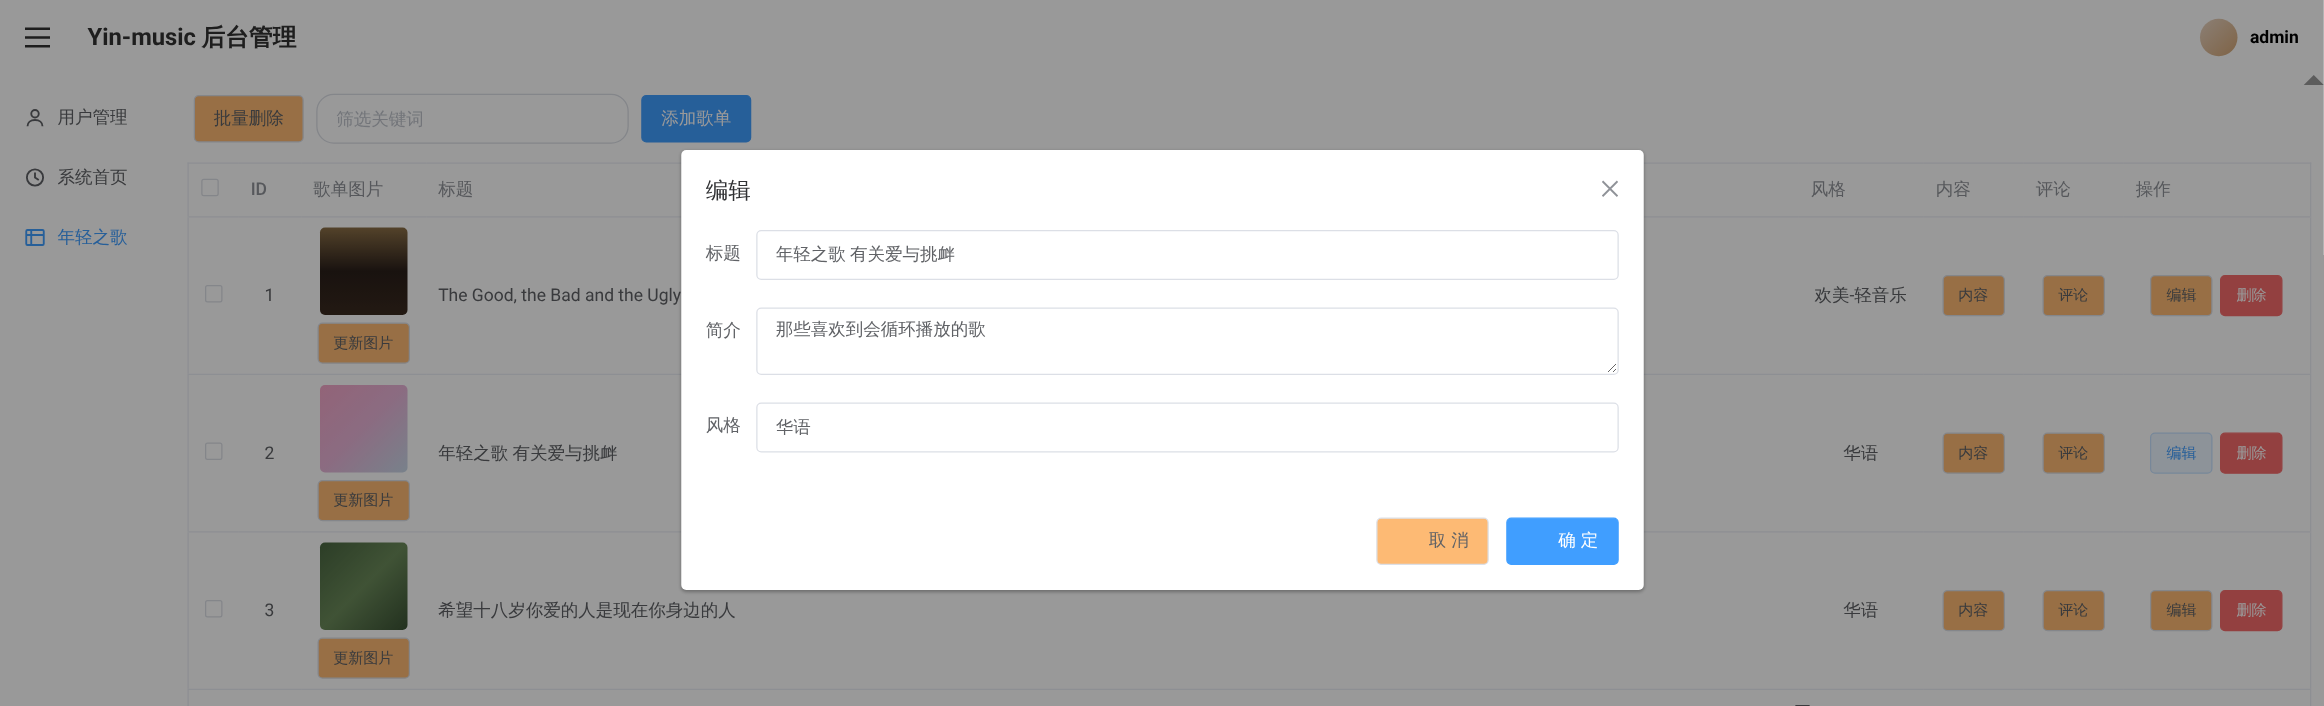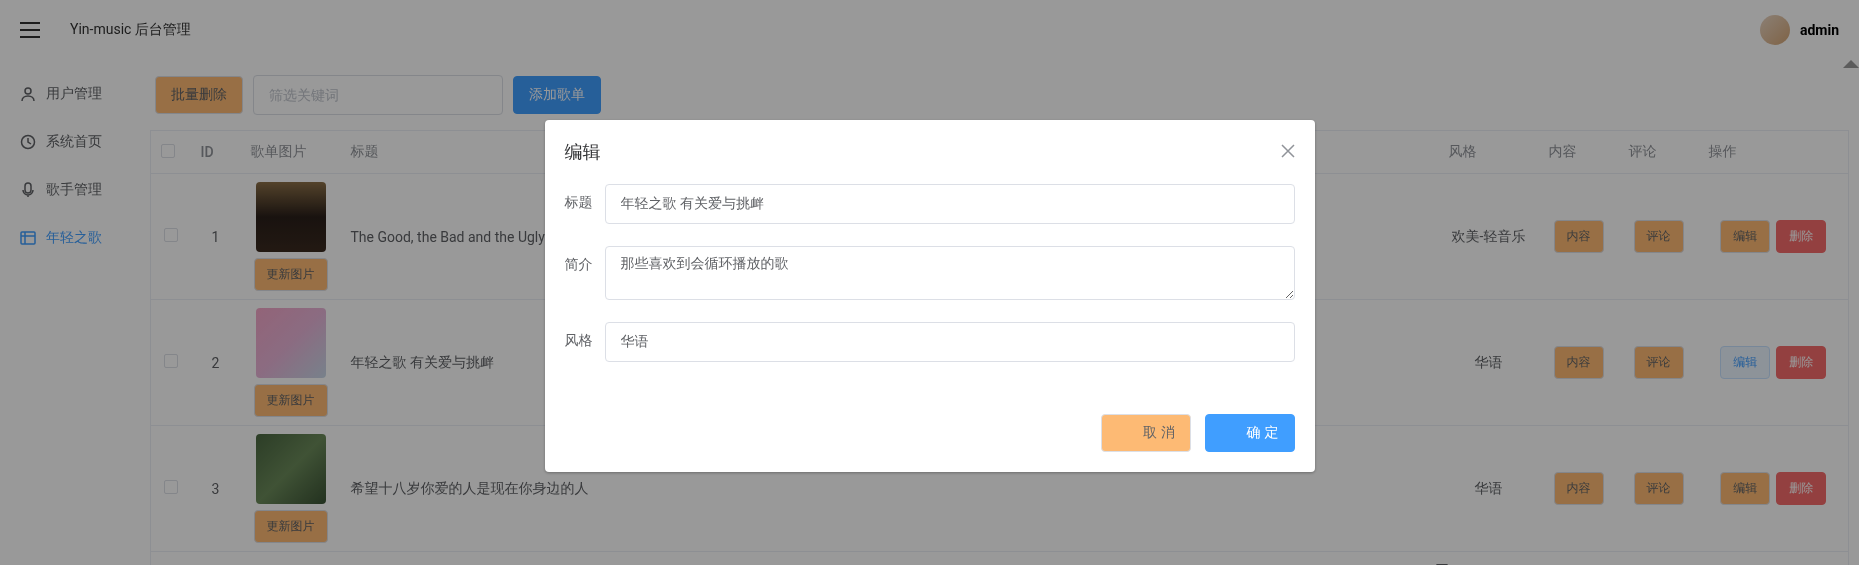--- a/index.html
+++ b/index.html
@@ -2,21 +2,21 @@
 <html><head>
   <meta charset="utf-8">
   <style>
     * { margin: 0; padding: 0; box-sizing: border-box; }
     body { font-family: -apple-system, BlinkMacSystemFont, "Segoe UI", Roboto, "Helvetica Neue", Arial, sans-serif; font-size: 14px; color: #606266; background: #fff; }
     
     
     .top-header { height: 60px; display: flex; align-items: center; padding: 0 20px; background: #fff; }
     .menu-toggle { width: 20px; height: 20px; display: flex; flex-direction: column; justify-content: space-around; cursor: pointer; margin-right: 30px; }
     .menu-toggle span { height: 2px; background: #333; display: block; }
-    .app-title { font-size: 14px; font-weight: 400; color: #333; }
+    .app-title { font-size: 19px; font-weight: 700; color: #333; }
     .header-spacer { flex: 1; }
     .avatar { width: 30px; height: 30px; border-radius: 50%; background: linear-gradient(135deg, #e8d5c4, #d4a574); margin-right: 10px; }
     .username { color: #000000; font-weight: bold; }
     
     
     .layout { display: flex; height: calc(100vh - 60px); }
     
     
     .sidebar { width: 140px; background: #fff; padding-top: 10px; }
     .sidebar-item { display: flex; align-items: center; padding: 15px 20px; cursor: pointer; color: #606266; }
@@ -24,21 +24,21 @@
     .sidebar-icon { width: 16px; height: 16px; margin-right: 10px; display: inline-flex; align-items: center; justify-content: center; }
     
     
     .main { flex: 1; background: #fff; padding: 10px; display: flex; flex-direction: column; }
     .toolbar { display: flex; align-items: center; gap: 10px; margin-bottom: 10px; padding: 5px; }
     .btn { padding: 9px 15px; border-radius: 4px; cursor: pointer; border: 1px solid #dcdfe6; background: #fdba74; color: #606266; font-size: 14px; display: inline-flex; align-items: center; }
     .btn-small { padding: 7px 12px; font-size: 12px; }
     .btn-primary { background: #409eff; border-color: #409eff; color: #fff; }
     .btn-danger { background: #f56c6c; border-color: #f56c6c; color: #fff; }
     .btn-text-primary { color: #409eff; border-color: #c6e2ff; background: #ecf5ff; }
-    .search-input { padding: 0 15px; height: 40px; width: 250px; border: 1px solid #dcdfe6; border-radius: 4px; font-size: 14px; color: #606266; }
+    .search-input { padding: 0 15px; height: 40px; width: 250px; border: 1px solid #dcdfe6; border-radius: 14px; font-size: 14px; color: #606266; }
     .search-input::placeholder { color: #c0c4cc; }
     
     
     .table { width: 100%; border-collapse: collapse; border: 1px solid #ebeef5; }
     .table th { background: #fff; padding: 12px 10px; text-align: left; font-weight: 500; color: #909399; border-bottom: 1px solid #ebeef5; font-size: 14px; }
     .table td { padding: 8px 10px; text-align: center; border-bottom: 1px solid #ebeef5; vertical-align: middle; color: #606266; }
     .table td.title-cell { text-align: left; }
     .checkbox { width: 14px; height: 14px; border: 1px solid #dcdfe6; border-radius: 2px; display: inline-block; }
     .cover-cell { display: flex; flex-direction: column; align-items: center; gap: 6px; }
     .cover-img { width: 70px; height: 70px; border-radius: 4px; background: #ccc; }
@@ -95,29 +95,20 @@
     </div>
     <div class="sidebar-item">
       <span class="sidebar-icon">
         <svg width="16" height="16" viewBox="0 0 16 16" fill="none" stroke="currentColor" stroke-width="1.5">
             <circle cx="8" cy="8" r="6.5"></circle>
             <path d="M8 4v4l3 2"></path>
           </svg>
       </span>
       <span>系统首页</span>
     </div>
-    <div class="sidebar-item">
-      <span class="sidebar-icon">
-        <svg width="16" height="16" viewBox="0 0 16 16" fill="none" stroke="currentColor" stroke-width="1.5">
-            <rect x="5" y="1" width="6" height="10" rx="3"></rect>
-            <path d="M3 8a5 5 0 0 0 10 0M8 13v2"></path>
-          </svg>
-      </span>
-      <span>歌手管理</span>
-    </div>
     <div class="sidebar-item active">
       <span class="sidebar-icon">
         <svg width="16" height="16" viewBox="0 0 16 16" fill="none" stroke="currentColor" stroke-width="1.5">
             <rect x="1" y="2" width="14" height="12" rx="1"></rect>
             <path d="M1 6h14M5 2v12"></path>
           </svg>
       </span>
       <span>年轻之歌</span>
     </div>
   </div>

